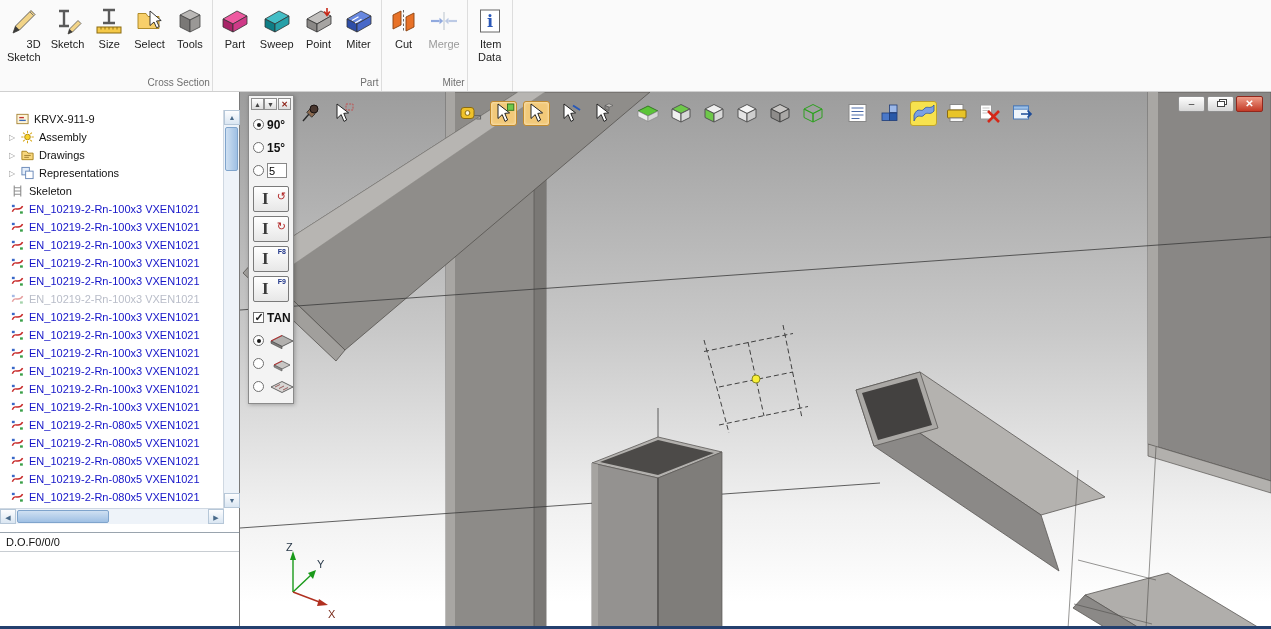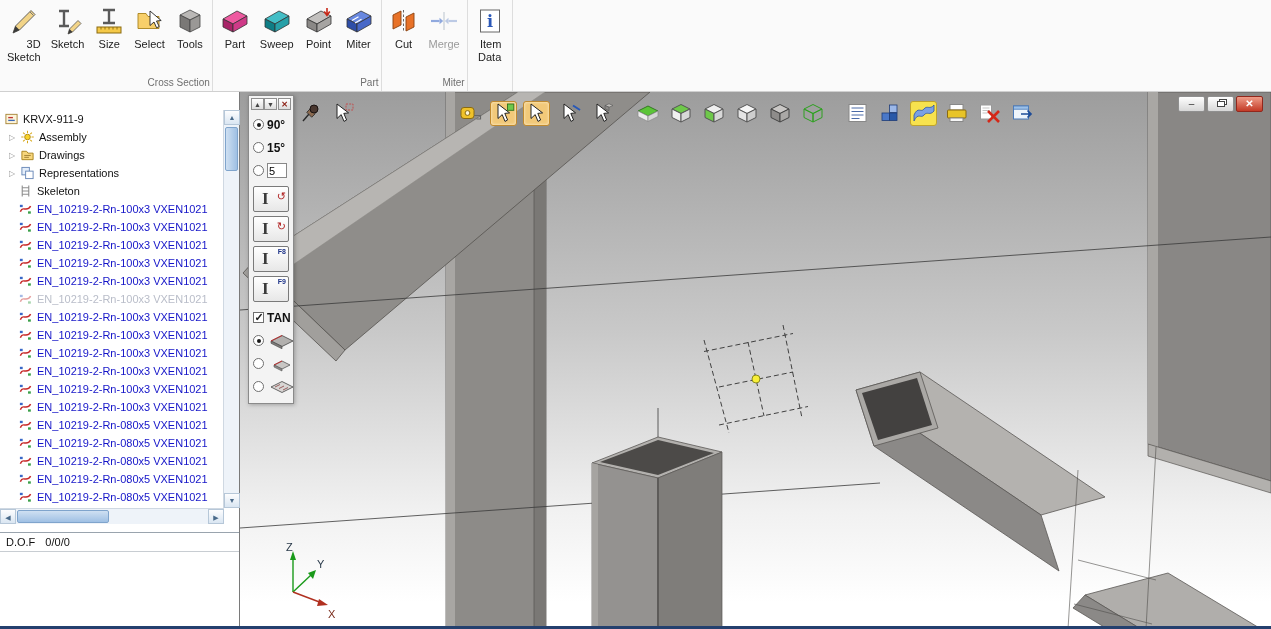--- a/index.html
+++ b/index.html
@@ -17,41 +17,41 @@
 .rb-lbl{font-size:11px;color:#222;text-align:right;white-space:pre-line;line-height:1.18}
 .rb-btn.disabled .rb-lbl{color:#9b9b9b}
 .rb-btn.disabled .rb-ic{opacity:.55}
 .rb-group-label{height:17px;text-align:right;color:#6f6f6f;font-size:10px;padding-top:3px}
 
 
 #leftPanel{position:absolute;left:0;top:92px;width:240px;height:537px;background:#fff;border-right:1px solid #7a7a7a}
 .lp-header{height:18px;background:linear-gradient(#f5f9fd,#d6e4f2);border-bottom:1px solid #aab8c6;padding:2px 5px;font-size:11px}
 #treeRows{position:absolute;left:0;top:18px;width:224px;height:398px;overflow:hidden;background:#fff}
 .tree-row{height:18px;display:flex;align-items:center;white-space:nowrap;cursor:default}
-.r-root{padding-left:2px}
+.r-root{padding-left:13px}
 .r-exp{padding-left:6px}
-.r-noexp{padding-left:16px}
+.r-noexp{padding-left:8px}
 .tw{width:12px;color:#9a9a9a;font-size:8px;text-align:center;flex:none}
 .ti{width:16px;height:14px;margin:0 3px 0 2px;flex:none}
 .ti svg{display:block}
 .tl{font-size:11px;color:#111}
 .tl.blue{color:#1414c8}
 .tl.dim{color:#b9bdc9}
 .dim-ic{opacity:.45}
 
 #vscroll{position:absolute;right:0;top:18px;width:16px;height:398px;background:#eef3f9;border-left:1px solid #cfd8e2}
 #hscroll{position:absolute;left:0;top:416px;width:224px;height:16px;background:#eef3f9;border-top:1px solid #cfd8e2}
 .sb-btn{position:absolute;width:16px;height:15px;font-size:7px;line-height:14px;text-align:center;color:#4a6a8a;background:linear-gradient(#fdfdfe,#dae6f2);border:1px solid #b6c7d8;cursor:pointer}
 #vscroll .up{top:0;left:0}
 #vscroll .down{bottom:0;left:0}
 #hscroll .left{left:0;top:0;line-height:15px}
 #hscroll .right{right:0;top:0;line-height:15px}
 #vthumb{position:absolute;left:1px;top:17px;width:13px;height:44px;background:linear-gradient(90deg,#cfe0f2,#9fc0e4);border:1px solid #7fa4cc;border-radius:2px;cursor:pointer}
 #hthumb{position:absolute;left:17px;top:1px;width:92px;height:13px;background:linear-gradient(#cfe0f2,#9fc0e4);border:1px solid #7fa4cc;border-radius:2px;cursor:pointer}
-.dof{position:absolute;left:0;top:440px;width:239px;height:20px;border-top:1px solid #9aa4ae;border-bottom:1px solid #c8cdd2;background:#fff;padding:3px 6px;display:flex;gap:10px;font-size:11px}
+.dof{position:absolute;left:0;top:440px;width:239px;height:20px;border-top:1px solid #9aa4ae;border-bottom:1px solid #c8cdd2;background:#fff;padding:3px 6px;display:flex;font-size:11px}
 
 
 #viewport{position:absolute;left:240px;top:92px;width:1031px;height:537px;overflow:hidden;background:linear-gradient(#9d9d9d,#c9c9c9 45%,#f1f1f1 78%,#ffffff 95%)}
 #sceneSvg{position:absolute;left:0;top:0}
 
 #vpToolbar{position:absolute;left:56px;top:7px;display:flex;align-items:center;height:28px}
 .vt-btn{width:27px;height:25px;margin-right:6px;display:flex;align-items:center;justify-content:center;border-radius:3px;border:1px solid transparent;cursor:pointer}
 .vt-btn.hl{background:#f2c979;border:1px solid #c08a30;box-shadow:inset 0 0 3px #fff2d8}
 .vt-btn.hl2{background:#f7e24e;border:1px solid #bfa32c}
 .gap-lg{margin-left:95px}

